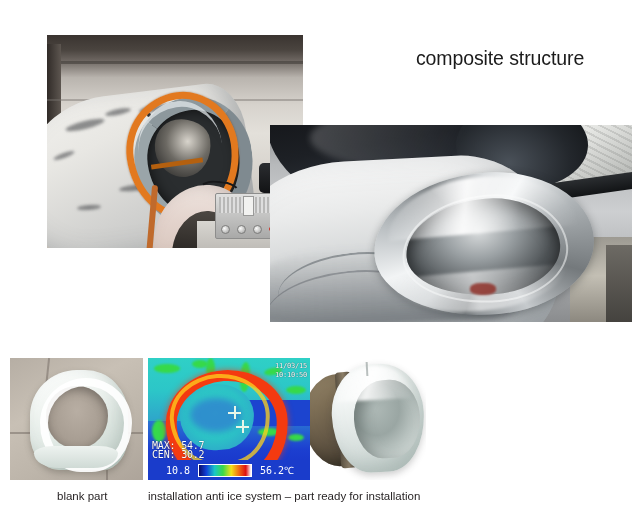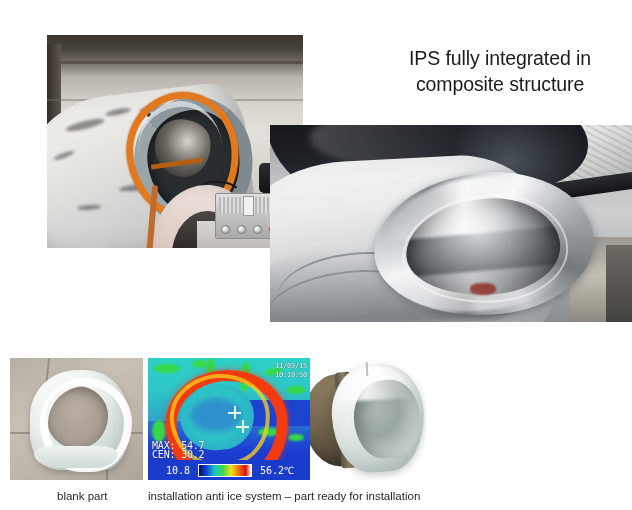--- a/index.html
+++ b/index.html
@@ -484,21 +484,20 @@
   }
   #caption-blank-part{left:57px;top:490px;text-align:right;}
   #caption-anti-ice{left:148px;top:490px;}
 </style>
 </head>
 <body>
 
 <div class="stage">
 
   <div class="title">
-    <span class="ln">IPS fully integrated in</span>
     <span class="ln">composite structure</span>
   </div>
 
   <div class="photo" id="photo-nacelle-lip">
     <div class="wall"></div>
     <div class="wallseam2"></div>
     <div class="doorframe"></div>
     <div class="wallseam"></div>
 
     <div class="barrel"></div>

